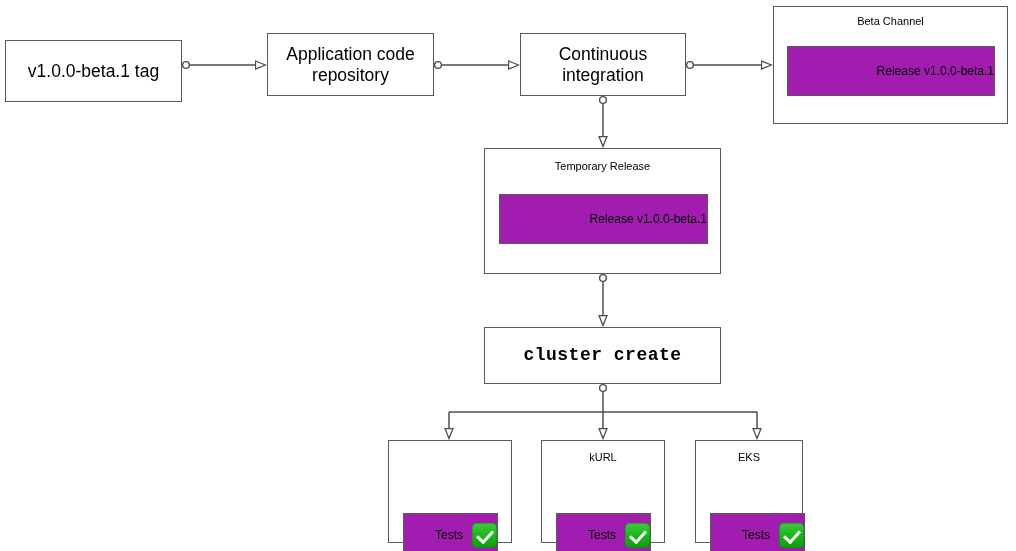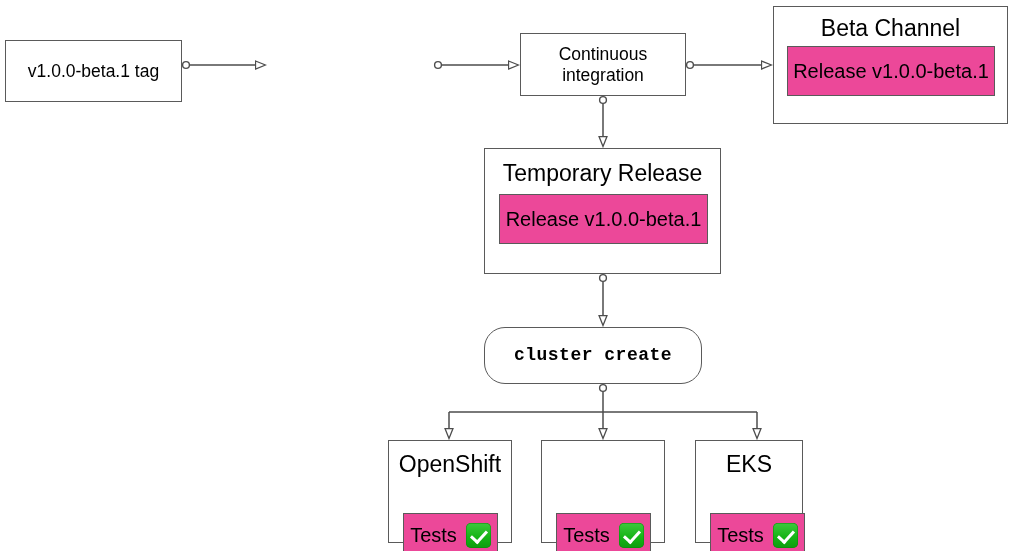--- a/index.html
+++ b/index.html
@@ -52,33 +52,33 @@
     border: 1.6px solid #5a5a5a;
     background: #ffffff;
     z-index: 2;
   }
   .container-title {
     position: absolute;
     left: 0;
     right: 0;
     text-align: center;
     color: #000000;
-    font-size: 23px;
+    font-size: 11px;
     line-height: 1.15;
   }
   .inner-box {
     position: absolute;
     box-sizing: border-box;
     border: 1.6px solid #5a5a5a;
-    background: #ec4899;
+    background: #a21caf;
     display: flex;
     align-items: center;
-    justify-content: center;
+    justify-content: flex-end;
     color: #000000;
-    font-size: 20px;
+    font-size: 12px;
     white-space: nowrap;
   }
   .test-inner {
     gap: 9px;
     margin-top: 28px;
   }
   .check-icon {
     display: inline-block;
     width: 25px;
     height: 25px;
@@ -144,52 +144,55 @@
       <line x1="449" y1="412" x2="449" y2="438" stroke="#4d4d4d" stroke-width="1.5" marker-end="url(#openArrow)"></line>
       <line x1="603" y1="412" x2="603" y2="438" stroke="#4d4d4d" stroke-width="1.5" marker-end="url(#openArrow)"></line>
       <line x1="757" y1="412" x2="757" y2="438" stroke="#4d4d4d" stroke-width="1.5" marker-end="url(#openArrow)"></line>
     </g>
   </svg>
 
   <div class="node" style="left:5px; top:40px; width:177px; height:62px;">
     <span>v1.0.0-beta.1 tag</span>
   </div>
 
+  <div class="node" style="left:267px; top:33px; width:167px; height:63px; padding:0 10px;">
+    <span>Application code repository</span>
+  </div>
 
   <div class="node" style="left:520px; top:33px; width:166px; height:63px; padding:8px 10px;">
     <span>Continuous integration</span>
   </div>
 
   <div class="container-node" style="left:773px; top:6px; width:235px; height:118px;">
     <div class="container-title" style="top:8px;">Beta Channel</div>
     <div class="inner-box" style="left:13px; top:39px; width:208px; height:50px;">
       <span>Release v1.0.0-beta.1</span>
     </div>
   </div>
 
   <div class="container-node" style="left:484px; top:148px; width:237px; height:126px;">
     <div class="container-title" style="top:11px;">Temporary Release</div>
     <div class="inner-box" style="left:14px; top:45px; width:209px; height:50px;">
       <span>Release v1.0.0-beta.1</span>
     </div>
   </div>
 
-  <div class="node node-mono" style="left:484px; top:327px; width:218px; height:57px;border-radius:21px;">
+  <div class="node node-mono" style="left:484px; top:327px; width:237px; height:57px;">
     <span>cluster create</span>
   </div>
 
   <div class="container-node" style="left:388px; top:440px; width:124px; height:103px;">
-    <div class="container-title" style="top:10px;">OpenShift</div>
     <div class="inner-box test-inner" style="left:14px; top:44px; width:95px; height:44px;">
       <span>Tests</span>
       <span class="check-icon"></span>
     </div>
   </div>
 
   <div class="container-node" style="left:541px; top:440px; width:124px; height:103px;">
+    <div class="container-title" style="top:10px;">kURL</div>
     <div class="inner-box test-inner" style="left:14px; top:44px; width:95px; height:44px;">
       <span>Tests</span>
       <span class="check-icon"></span>
     </div>
   </div>
 
   <div class="container-node" style="left:695px; top:440px; width:108px; height:103px;">
     <div class="container-title" style="top:10px;">EKS</div>
     <div class="inner-box test-inner" style="left:14px; top:44px; width:95px; height:44px;">
       <span>Tests</span>

